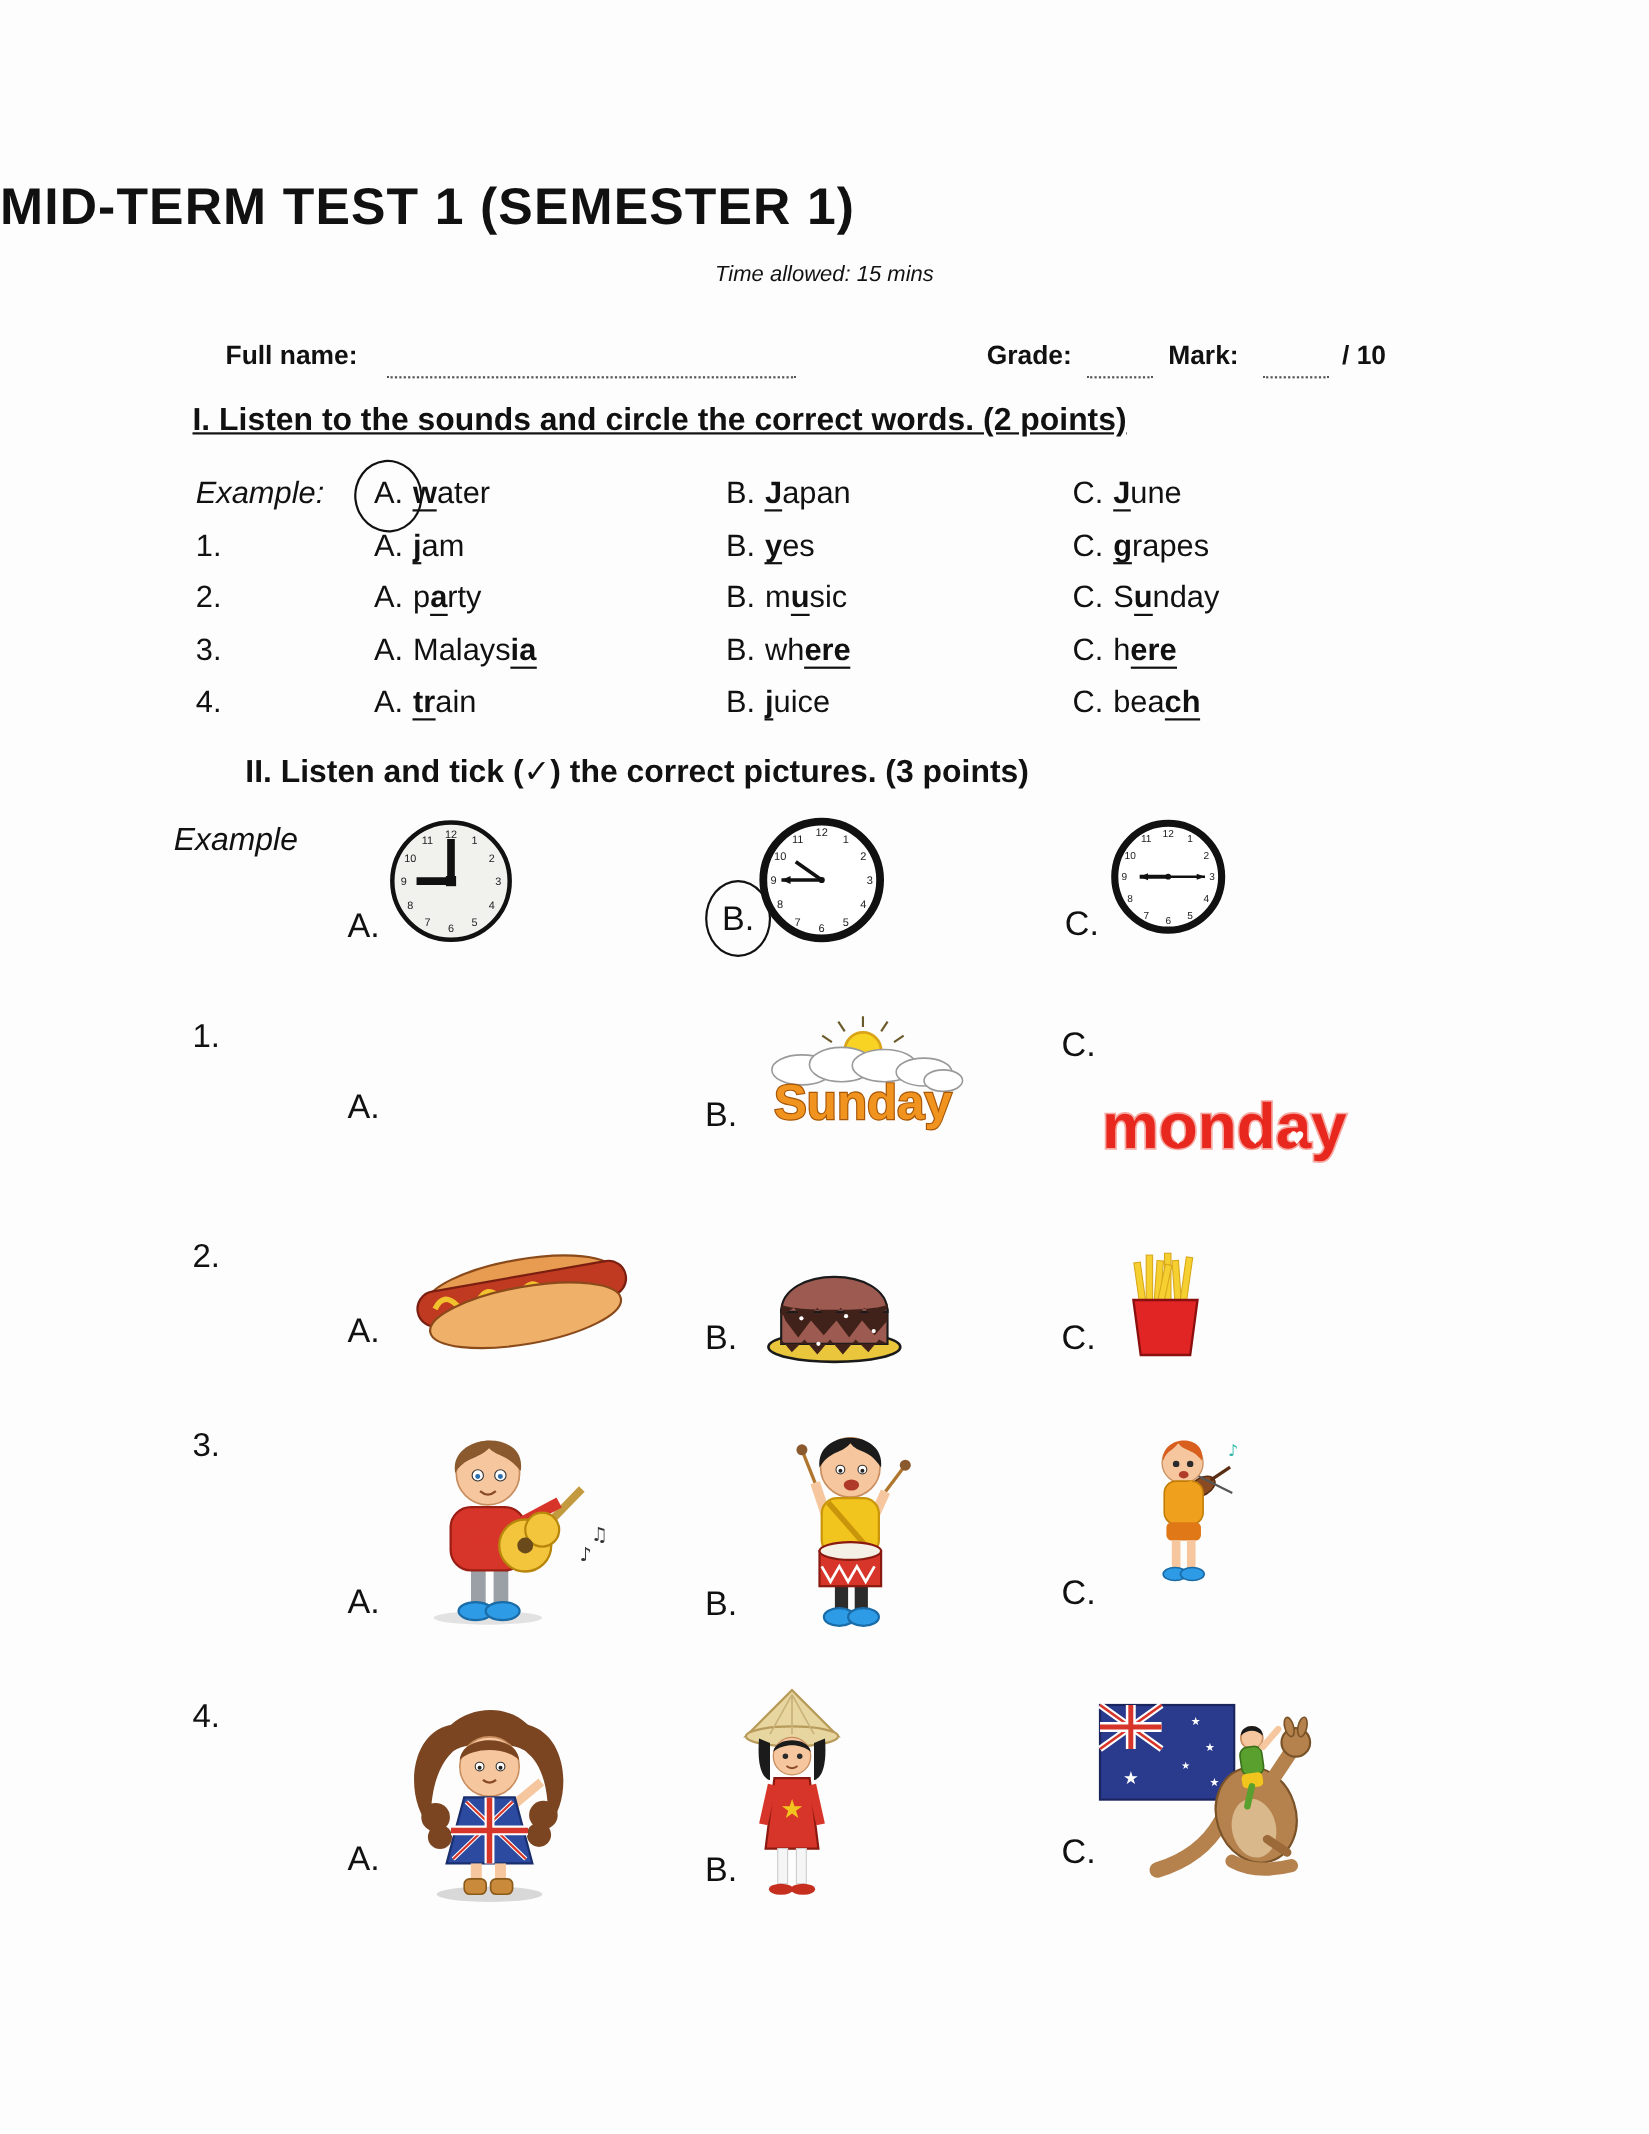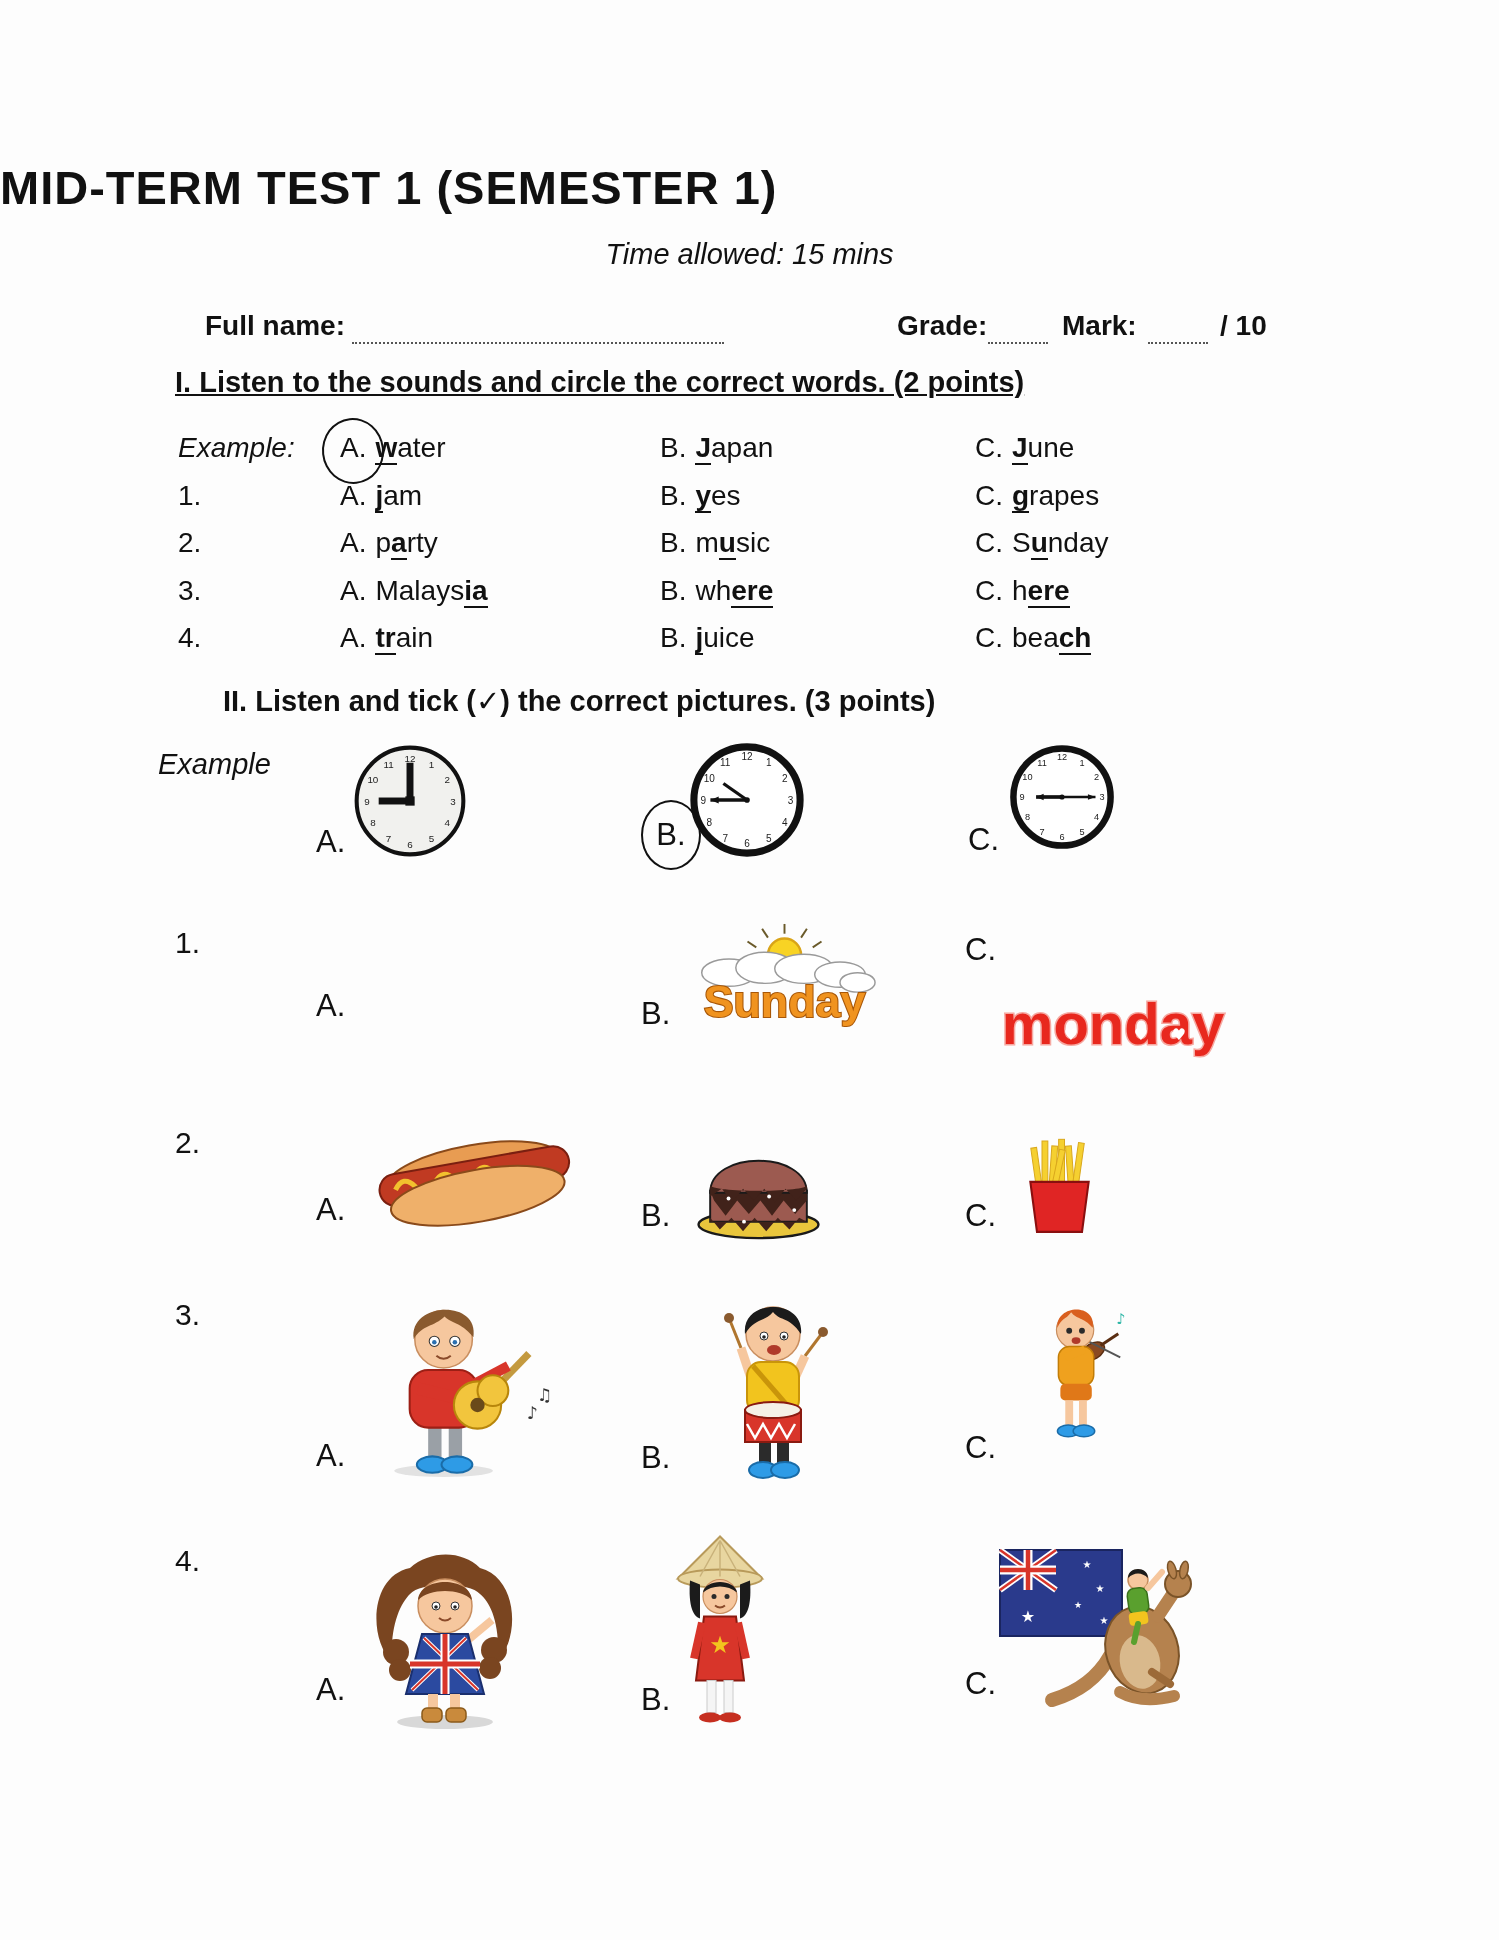--- a/index.html
+++ b/index.html
@@ -1,21 +1,21 @@
 <!DOCTYPE html>
 <html><head>
 <meta charset="utf-8">
 <style>
   html,body{margin:0;padding:0;background:#fff;}
   .page{position:relative;width:1499px;height:1940px;background:#fdfdfd;
         font-family:"Liberation Sans","DejaVu Sans",sans-serif;color:#111;overflow:hidden;}
   .abs{position:absolute;}
   .title{top:160px;left:0;width:100%;font-size:47px;font-weight:800;letter-spacing:1px;}
-  .subtitle{top:238px;left:0;width:100%;text-align:center;font-size:29px;font-style:italic;font-weight:500;}
-  .info-label{font-size:28px;font-weight:700;top:310px;}
+  .subtitle{top:238px;left:0;width:100%;text-align:center;font-size:20px;font-style:italic;font-weight:500;}
+  .info-label{font-size:24px;font-weight:700;top:310px;}
   .dots{border-bottom:2.6px dotted #555;height:24px;top:318px;}
   .p-heading{left:175px;font-size:29px;font-weight:700;}
   .p1-rows{left:0;top:424px;width:100%;font-size:28px;}
   .p1-row{position:relative;height:47.6px;line-height:47.6px;}
   .c0{position:absolute;left:178px;}
   .c1{position:absolute;left:340px;}
   .c2{position:absolute;left:660px;}
   .c3{position:absolute;left:975px;}
   .ital{font-style:italic;}
   .letter{margin-right:9px;}

